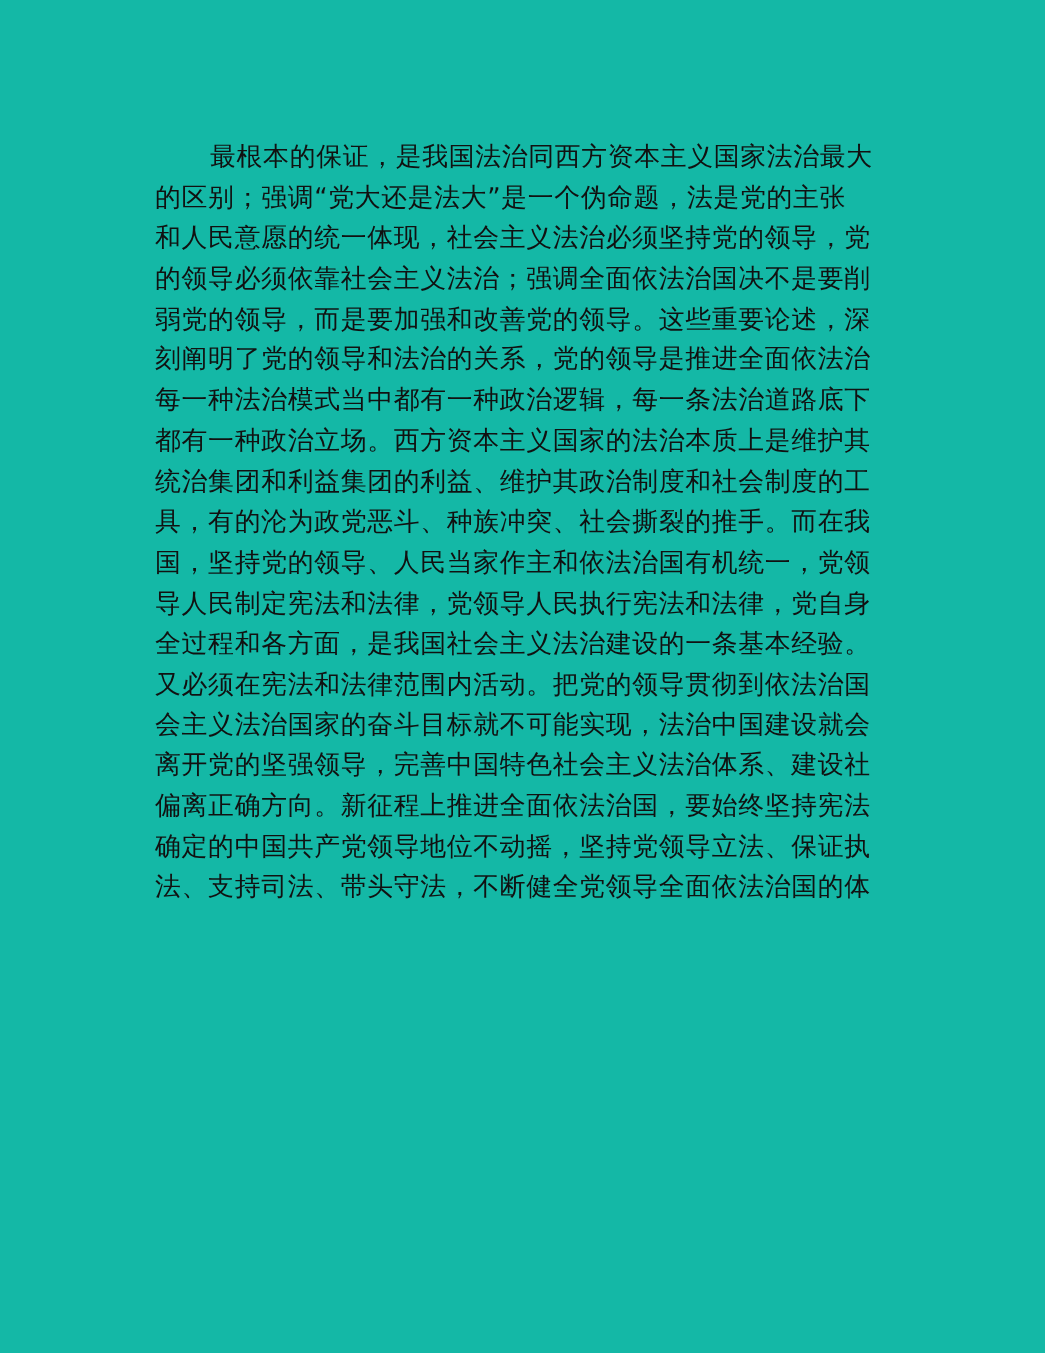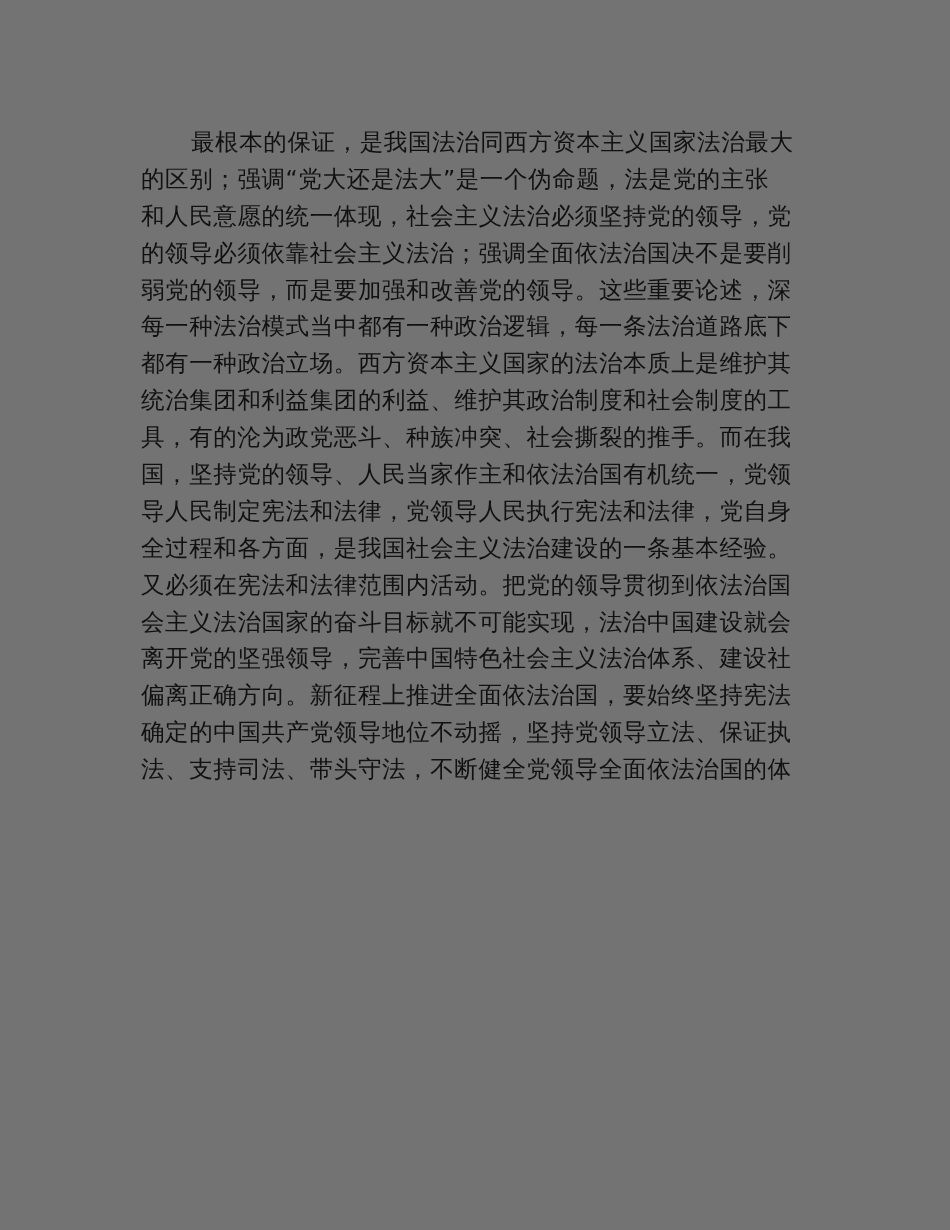--- a/index.html
+++ b/index.html
@@ -14,21 +14,21 @@
     overflow: hidden;
     font-family: "DejaVu Sans", "Liberation Sans", sans-serif;
     color: #111111;
   }
   .page {
     position: absolute;
     left: 0;
     top: 0;
     width: 950px;
     height: 1230px;
-    background: #737373;
+    background: #14b8a6;
   }
   .paragraph {
     position: absolute;
     left: 141px;
     top: 124px;
     width: 700px;
   }
   .line {
     height: 36.9px;
     line-height: 36.9px;
@@ -43,20 +43,21 @@
 </head>
 <body>
 
 <div class="page">
   <div class="paragraph">
     <div class="line indent">最根本的保证，是我国法治同西方资本主义国家法治最大</div>
     <div class="line">的区别；强调“党大还是法大”是一个伪命题，法是党的主张</div>
     <div class="line">和人民意愿的统一体现，社会主义法治必须坚持党的领导，党</div>
     <div class="line">的领导必须依靠社会主义法治；强调全面依法治国决不是要削</div>
     <div class="line">弱党的领导，而是要加强和改善党的领导。这些重要论述，深</div>
+    <div class="line">刻阐明了党的领导和法治的关系，党的领导是推进全面依法治</div>
     <div class="line">每一种法治模式当中都有一种政治逻辑，每一条法治道路底下</div>
     <div class="line">都有一种政治立场。西方资本主义国家的法治本质上是维护其</div>
     <div class="line">统治集团和利益集团的利益、维护其政治制度和社会制度的工</div>
     <div class="line">具，有的沦为政党恶斗、种族冲突、社会撕裂的推手。而在我</div>
     <div class="line">国，坚持党的领导、人民当家作主和依法治国有机统一，党领</div>
     <div class="line">导人民制定宪法和法律，党领导人民执行宪法和法律，党自身</div>
     <div class="line">全过程和各方面，是我国社会主义法治建设的一条基本经验。</div>
     <div class="line">又必须在宪法和法律范围内活动。把党的领导贯彻到依法治国</div>
     <div class="line">会主义法治国家的奋斗目标就不可能实现，法治中国建设就会</div>
     <div class="line">离开党的坚强领导，完善中国特色社会主义法治体系、建设社</div>

